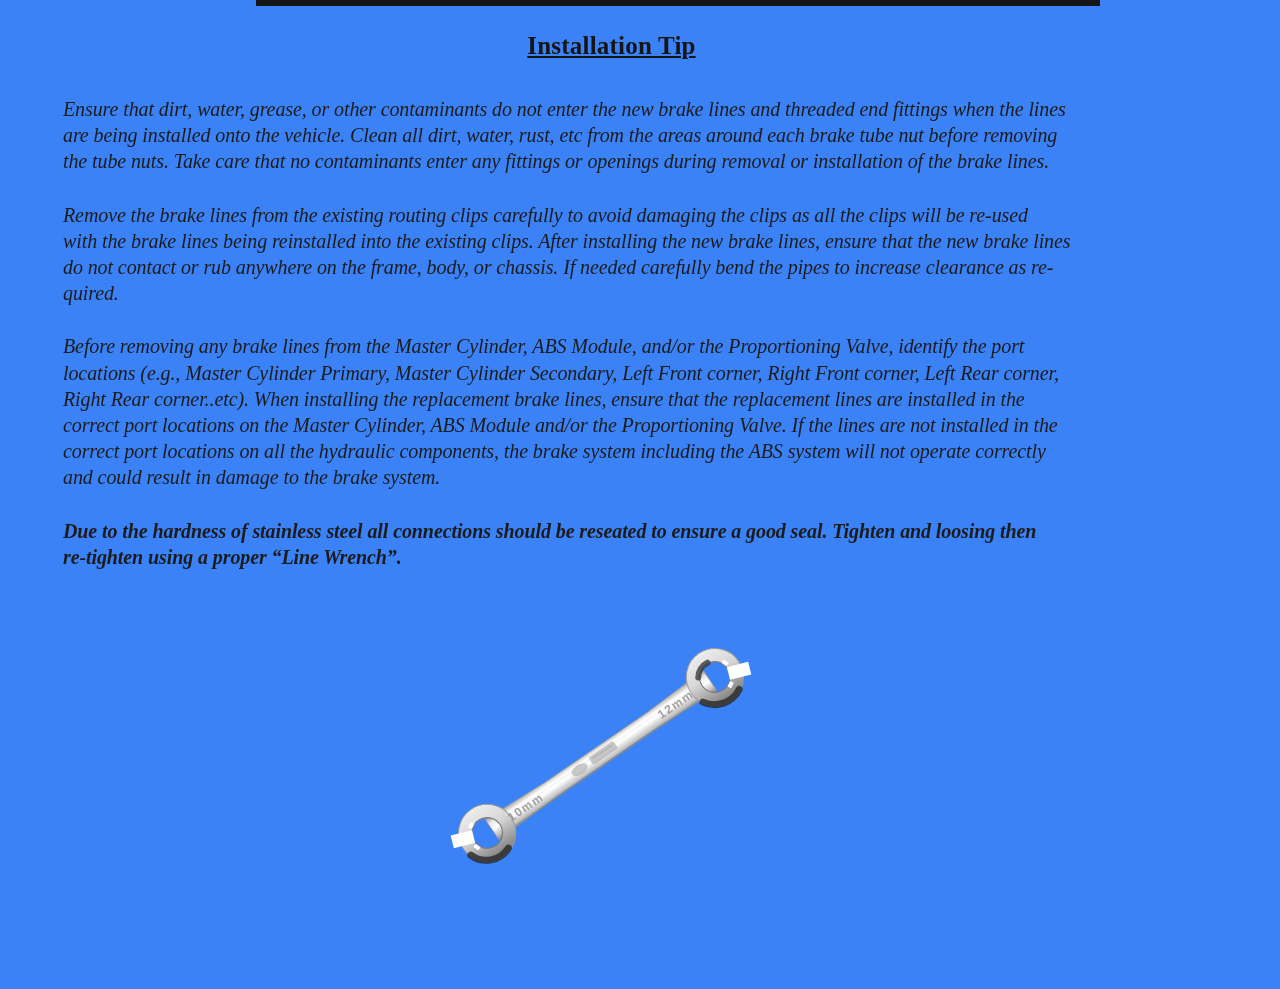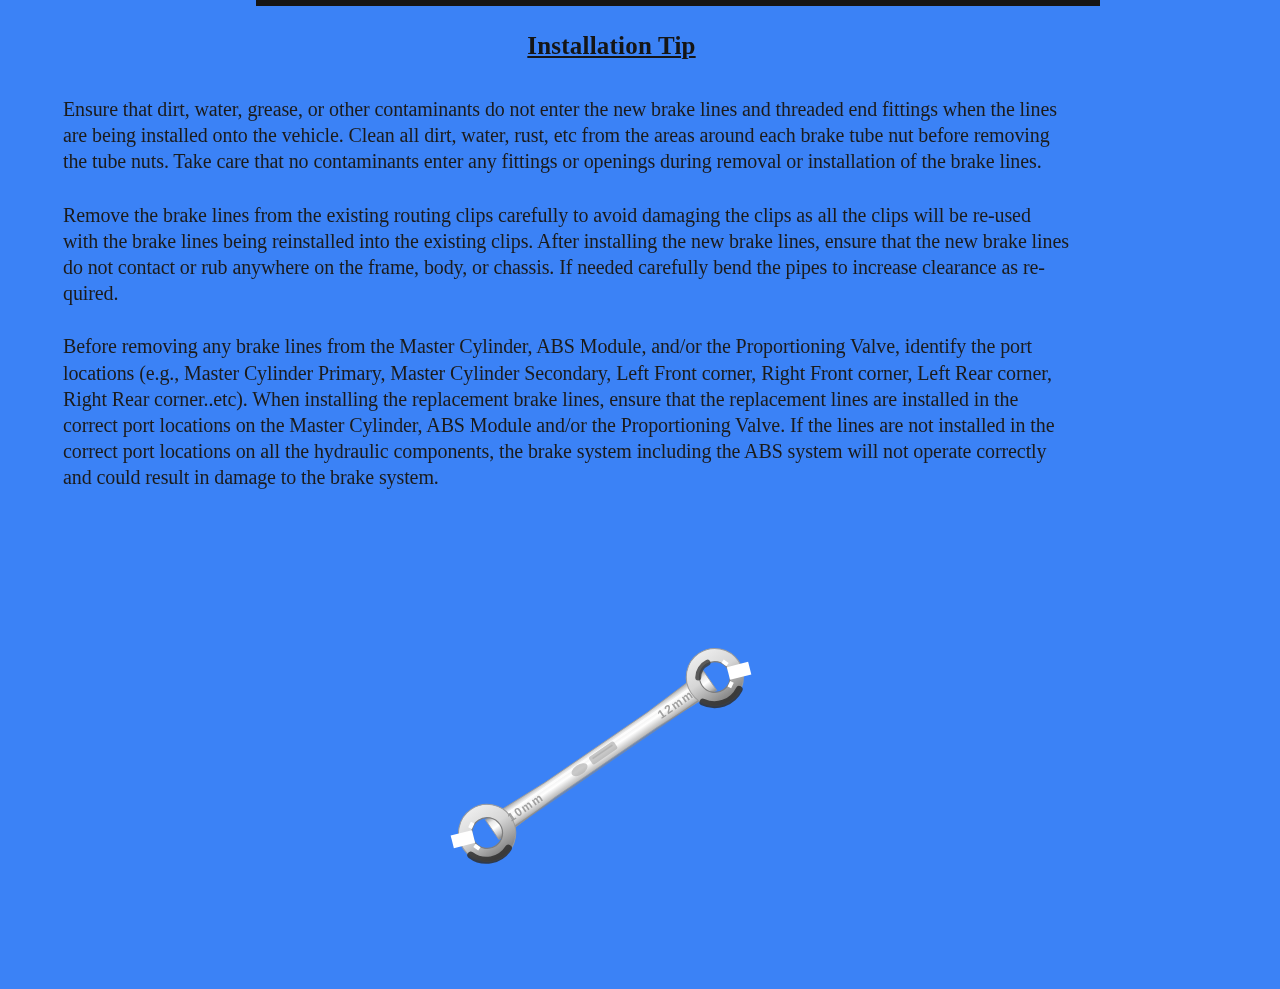--- a/index.html
+++ b/index.html
@@ -45,20 +45,21 @@
     top: 96px;
     width: 1175px;
     color: #1b1b1b;
   }
   .doc-body p {
     margin: 0 0 27px 0;
     font-size: 20px;
     line-height: 26.2px;
     white-space: pre;
     letter-spacing: -0.1px;
+    font-style: italic;
   }
   .doc-body p.bold { font-weight: bold; }
   .wrench-wrap {
     position: absolute;
     left: 435px;
     top: 625px;
     width: 350px;
     height: 280px;
   }
   .wrench-wrap svg { display: block; }
@@ -87,20 +88,22 @@
     <p>Remove the brake lines from the existing routing clips carefully to avoid damaging the clips as all the clips will be re-used
 with the brake lines being reinstalled into the existing clips. After installing the new brake lines, ensure that the new brake lines
 do not contact or rub anywhere on the frame, body, or chassis. If needed carefully bend the pipes to increase clearance as re-
 quired.</p>
     <p>Before removing any brake lines from the Master Cylinder, ABS Module, and/or the Proportioning Valve, identify the port
 locations (e.g., Master Cylinder Primary, Master Cylinder Secondary, Left Front corner, Right Front corner, Left Rear corner,
 Right Rear corner..etc). When installing the replacement brake lines, ensure that the replacement lines are installed in the
 correct port locations on the Master Cylinder, ABS Module and/or the Proportioning Valve. If the lines are not installed in the
 correct port locations on all the hydraulic components, the brake system including the ABS system will not operate correctly
 and could result in damage to the brake system.</p>
+    <p class="bold">Due to the hardness of stainless steel all connections should be reseated to ensure a good seal. Tighten and loosing then
+re-tighten using a proper “Line Wrench”.</p>
   </div>
 
   <div class="wrench-wrap">
     <svg width="350" height="280" viewBox="0 0 350 280" xmlns="http://www.w3.org/2000/svg">
       <defs>
         <linearGradient id="shaftGrad" gradientUnits="userSpaceOnUse" x1="0" y1="-13" x2="0" y2="13">
           <stop offset="0" stop-color="#8d8d8d"></stop>
           <stop offset="0.25" stop-color="#e9e9e9"></stop>
           <stop offset="0.5" stop-color="#ffffff"></stop>
           <stop offset="0.8" stop-color="#bfbfbf"></stop>

